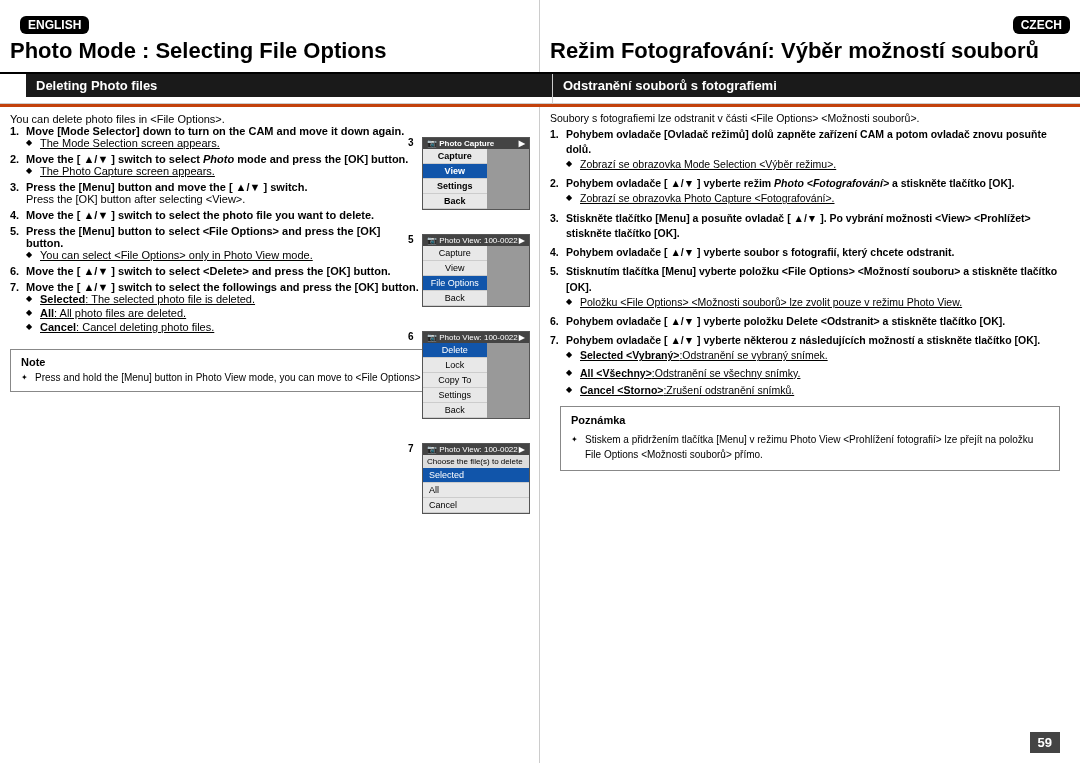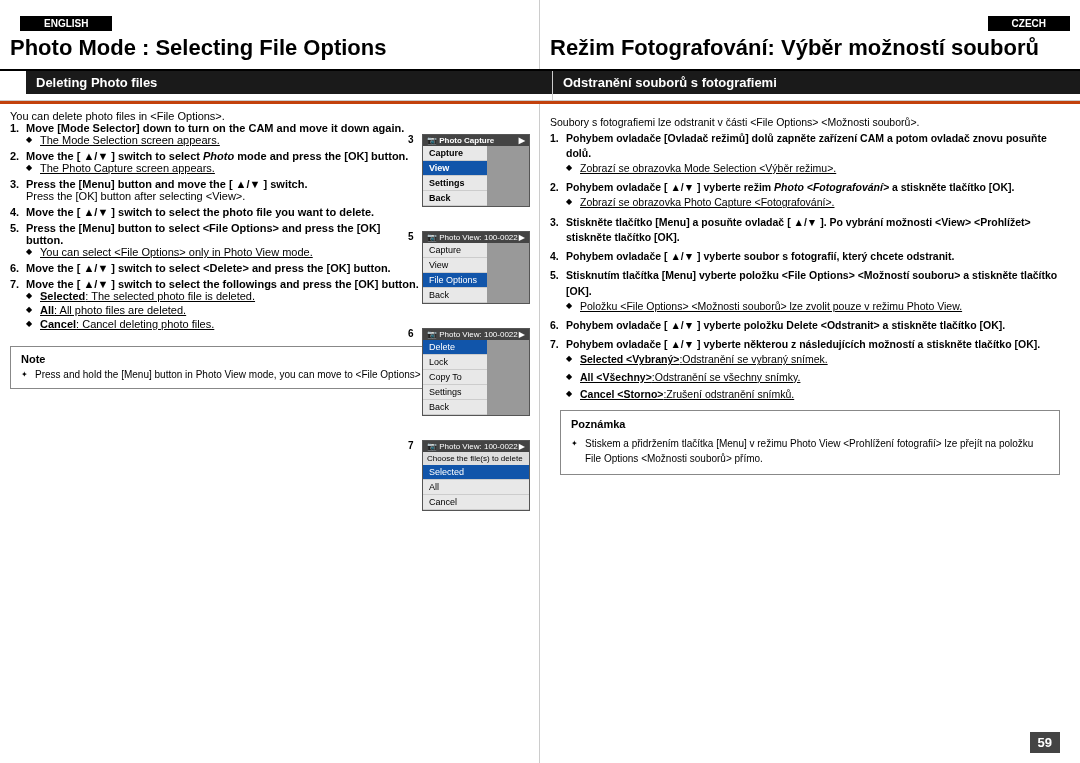--- a/index.html
+++ b/index.html
@@ -29,23 +29,24 @@
     }
     .right-col {
       width: 50%;
       padding: 0;
     }
     .lang-badge {
       display: inline-block;
       background: #000;
       color: #fff;
       font-weight: bold;
-      font-size: 10px;
-      padding: 2px 24px;
+      font-size: 12px;
+      padding: 2px 8px;
       margin: 8px 0 0 10px;
+      border-radius: 6px;
     }
     .section-title {
       font-size: 22px;
       font-weight: bold;
       padding: 4px 10px 8px 10px;
       line-height: 1.2;
     }
     .subsection-header {
       background: #1a1a1a;
       color: #fff;
@@ -143,20 +144,21 @@
     }
     .cam-menu-item.selected {
       background: #1155aa;
       color: #fff;
     }
     .cam-image-area {
       display: flex;
     }
     .cam-menu-side {
       width: 60%;
+      text-align: center;
     }
     .cam-thumb {
       width: 40%;
       background: #bbb;
       display: flex;
       align-items: center;
       justify-content: center;
       font-size: 7px;
       color: #555;
     }
@@ -166,21 +168,21 @@
       right: 20px;
       background: #444;
       color: #fff;
       padding: 3px 8px;
       font-size: 13px;
       font-weight: bold;
     }
     strong { font-weight: bold; }
     em { font-style: italic; }
     .right-body-content {
-      padding: 11px 10px 10px 10px;
+      padding: 4px 10px 10px 10px;
       font-size: 10.5px;
       line-height: 1.45;
     }
   </style>
 </head>
 <body>
 
 <div class="page">
 
   <div class="top-section">

